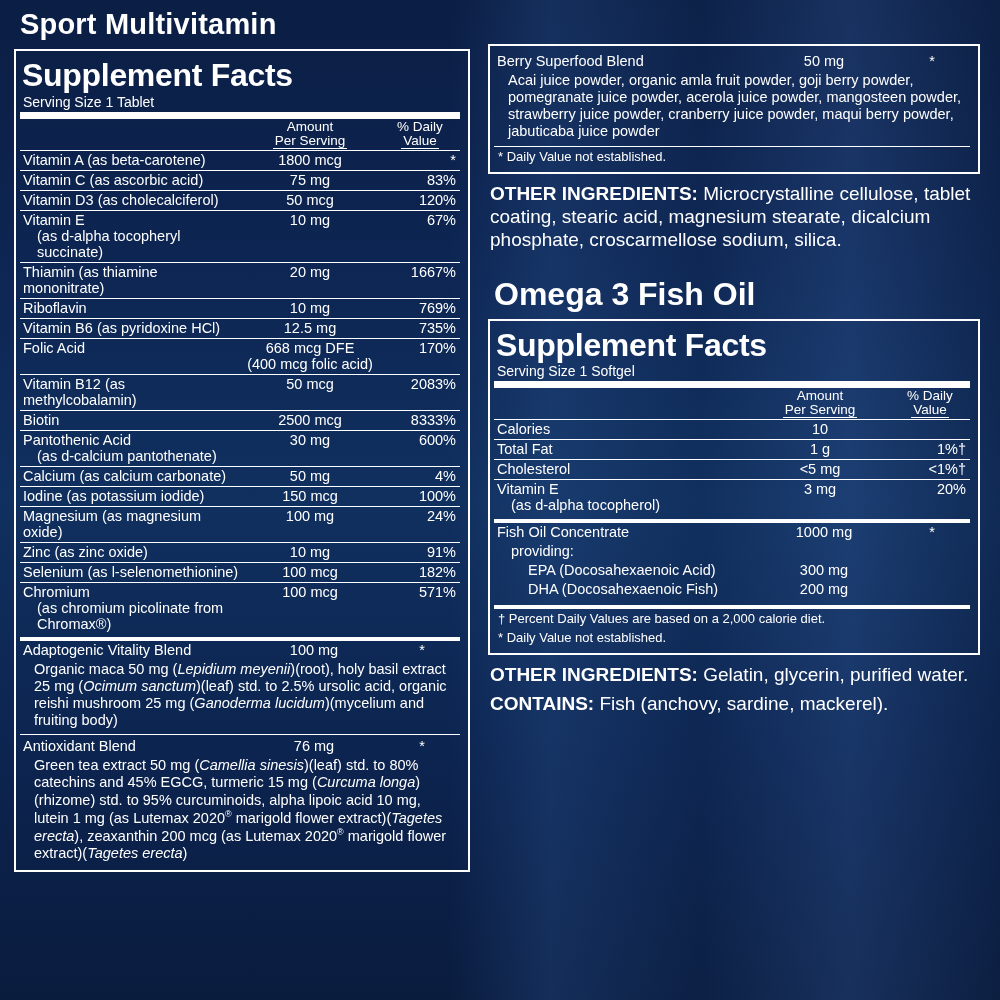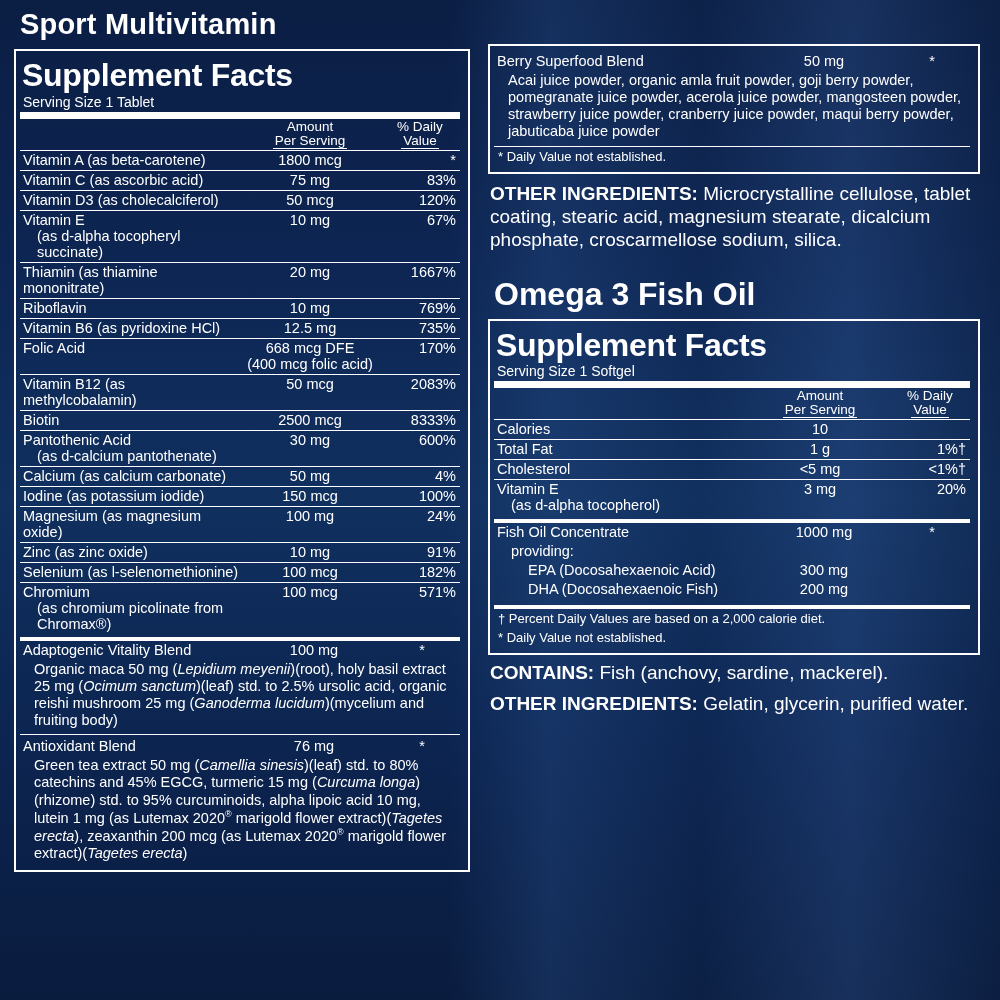--- a/index.html
+++ b/index.html
@@ -320,21 +320,21 @@
           <td class="star"></td>
         </tr>
       </tbody>
         </table>
 
       <div class="rule-med" style="margin-top:6px;"></div>
       <div class="footnote">† Percent Daily Values are based on a 2,000 calorie diet.</div>
       <div class="footnote">* Daily Value not established.</div>
     </div>
 
+    <div class="other">
+      <b class="small-cap">OTHER INGREDIENTS:</b><span> Gelatin, glycerin, purified water.</span>
+    </div>
     <div class="other" style="margin-top:6px;">
       <b class="small-cap">CONTAINS:</b><span> Fish (anchovy, sardine, mackerel).</span>
     </div>
-    <div class="other">
-      <b class="small-cap">OTHER INGREDIENTS:</b><span> Gelatin, glycerin, purified water.</span>
-    </div>
 
   </div>
 </div>
 
 </body></html>

